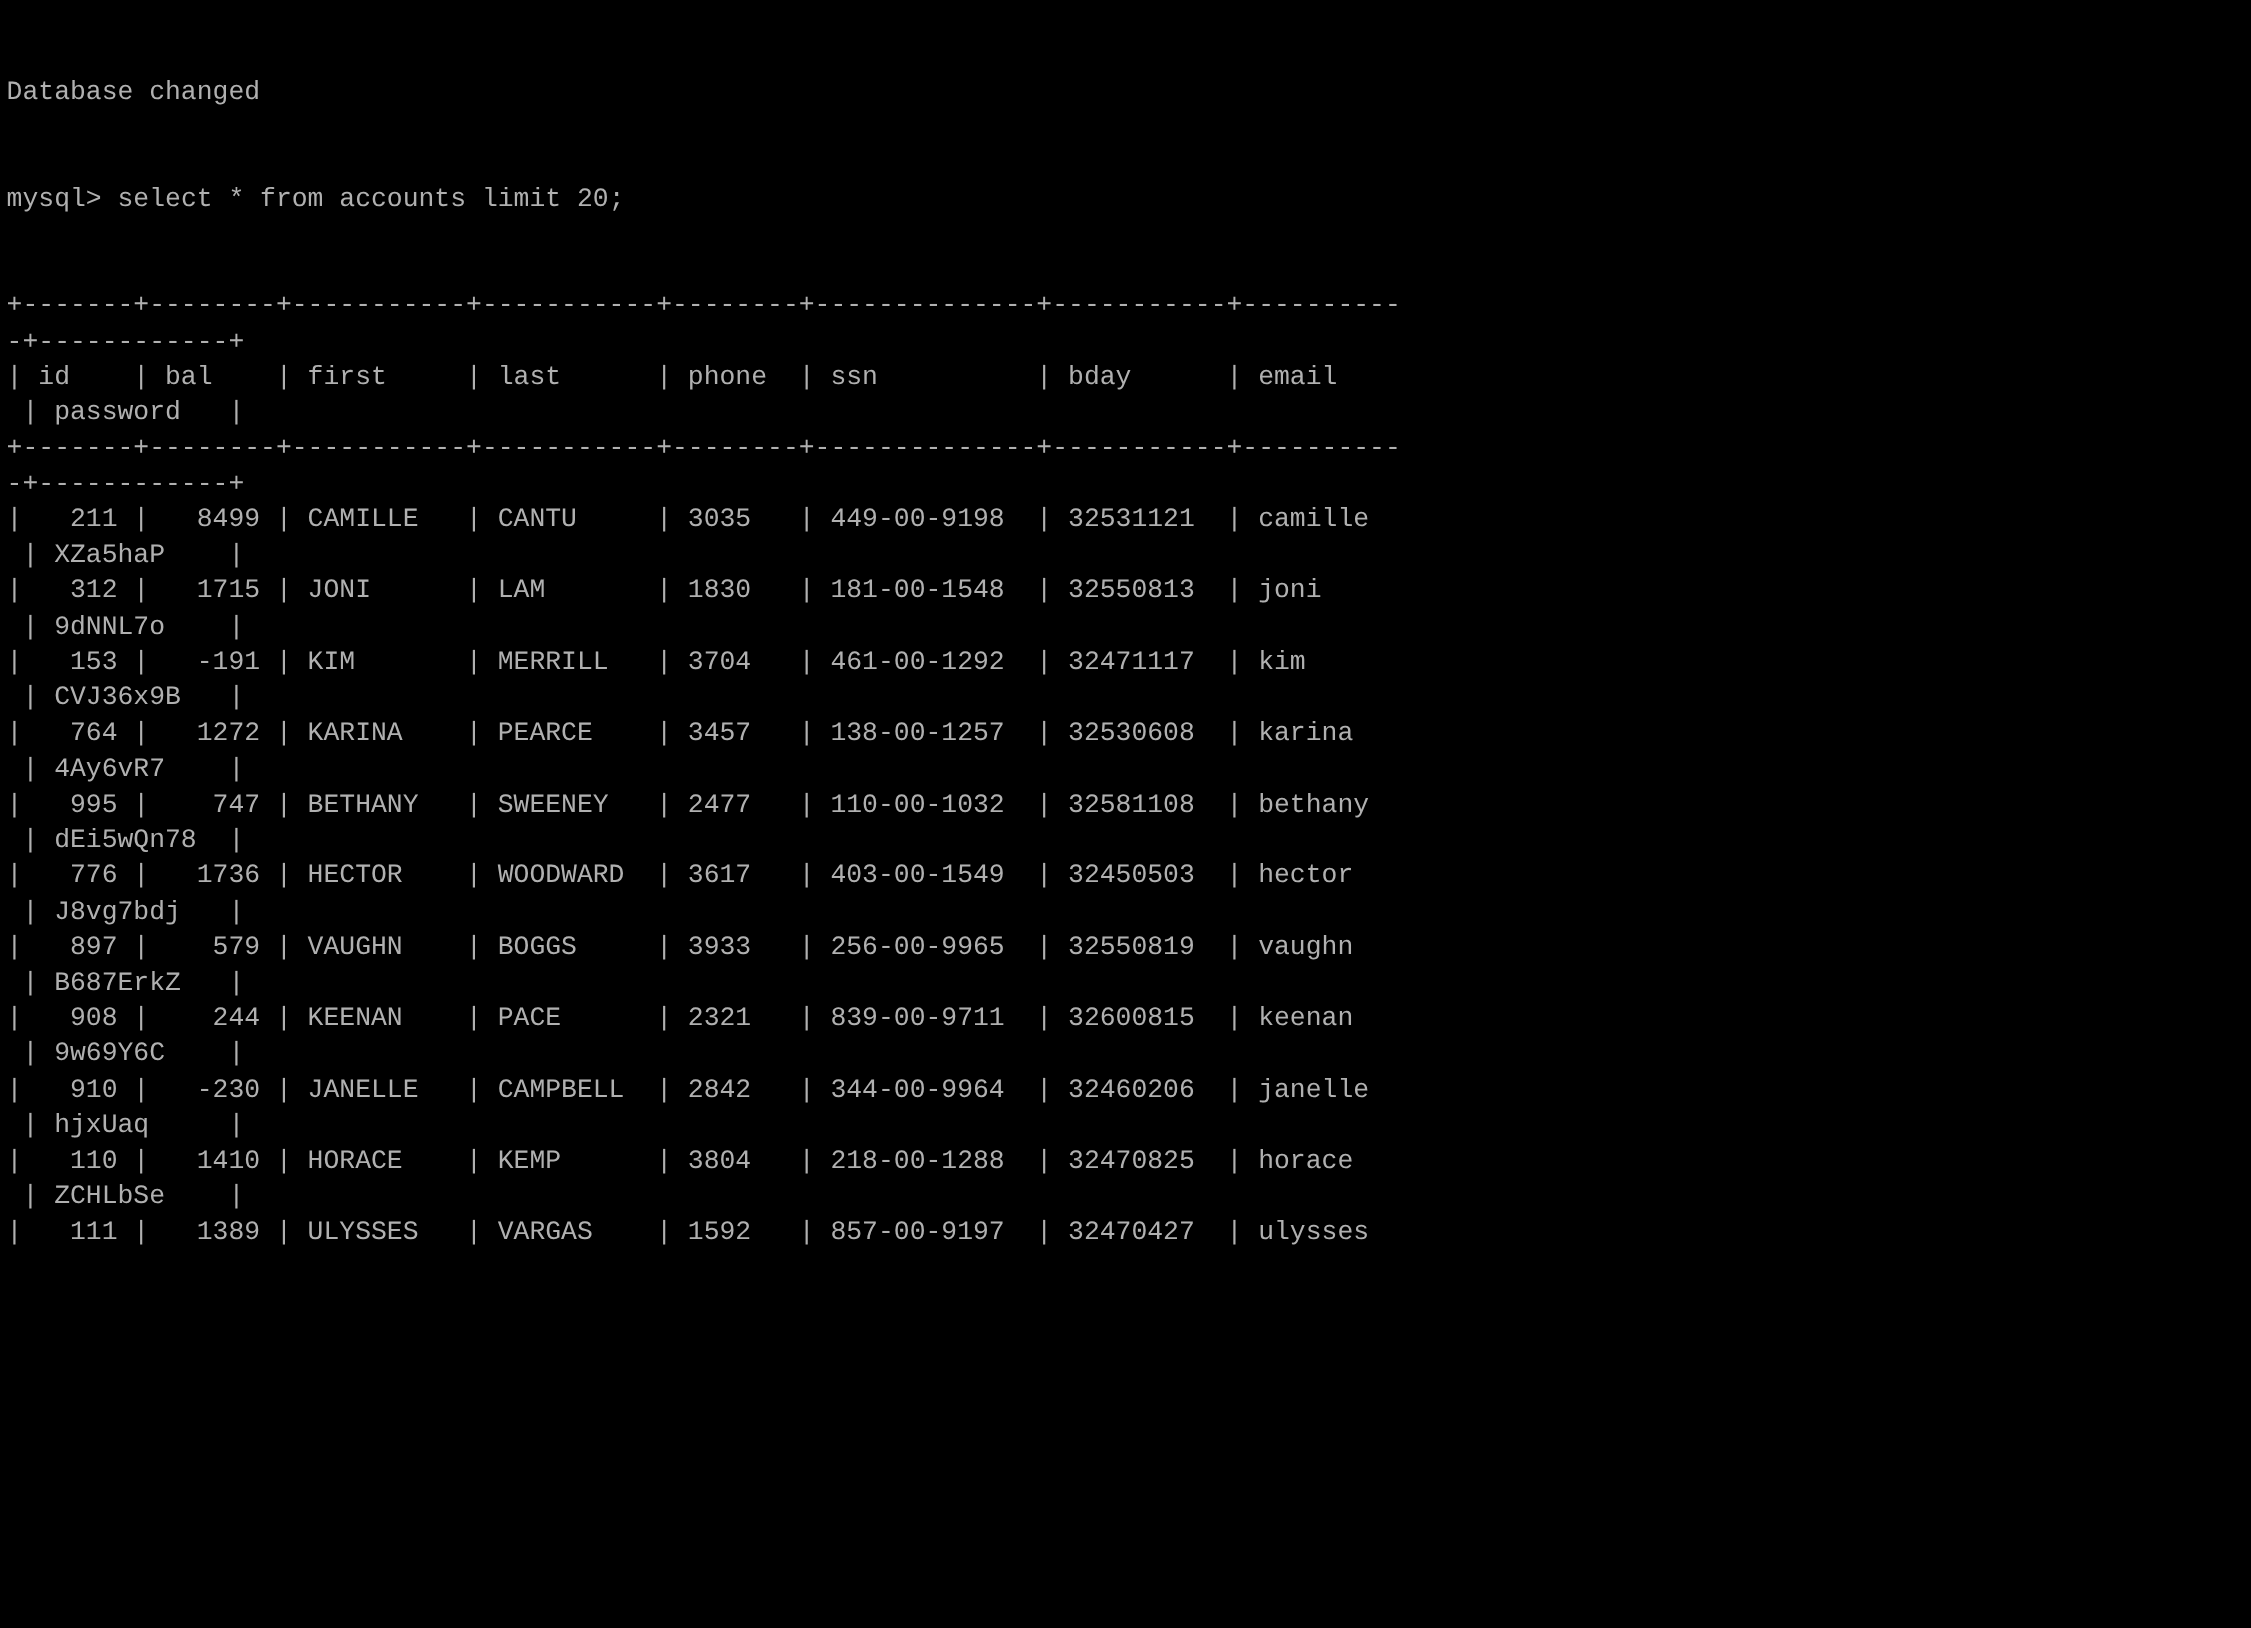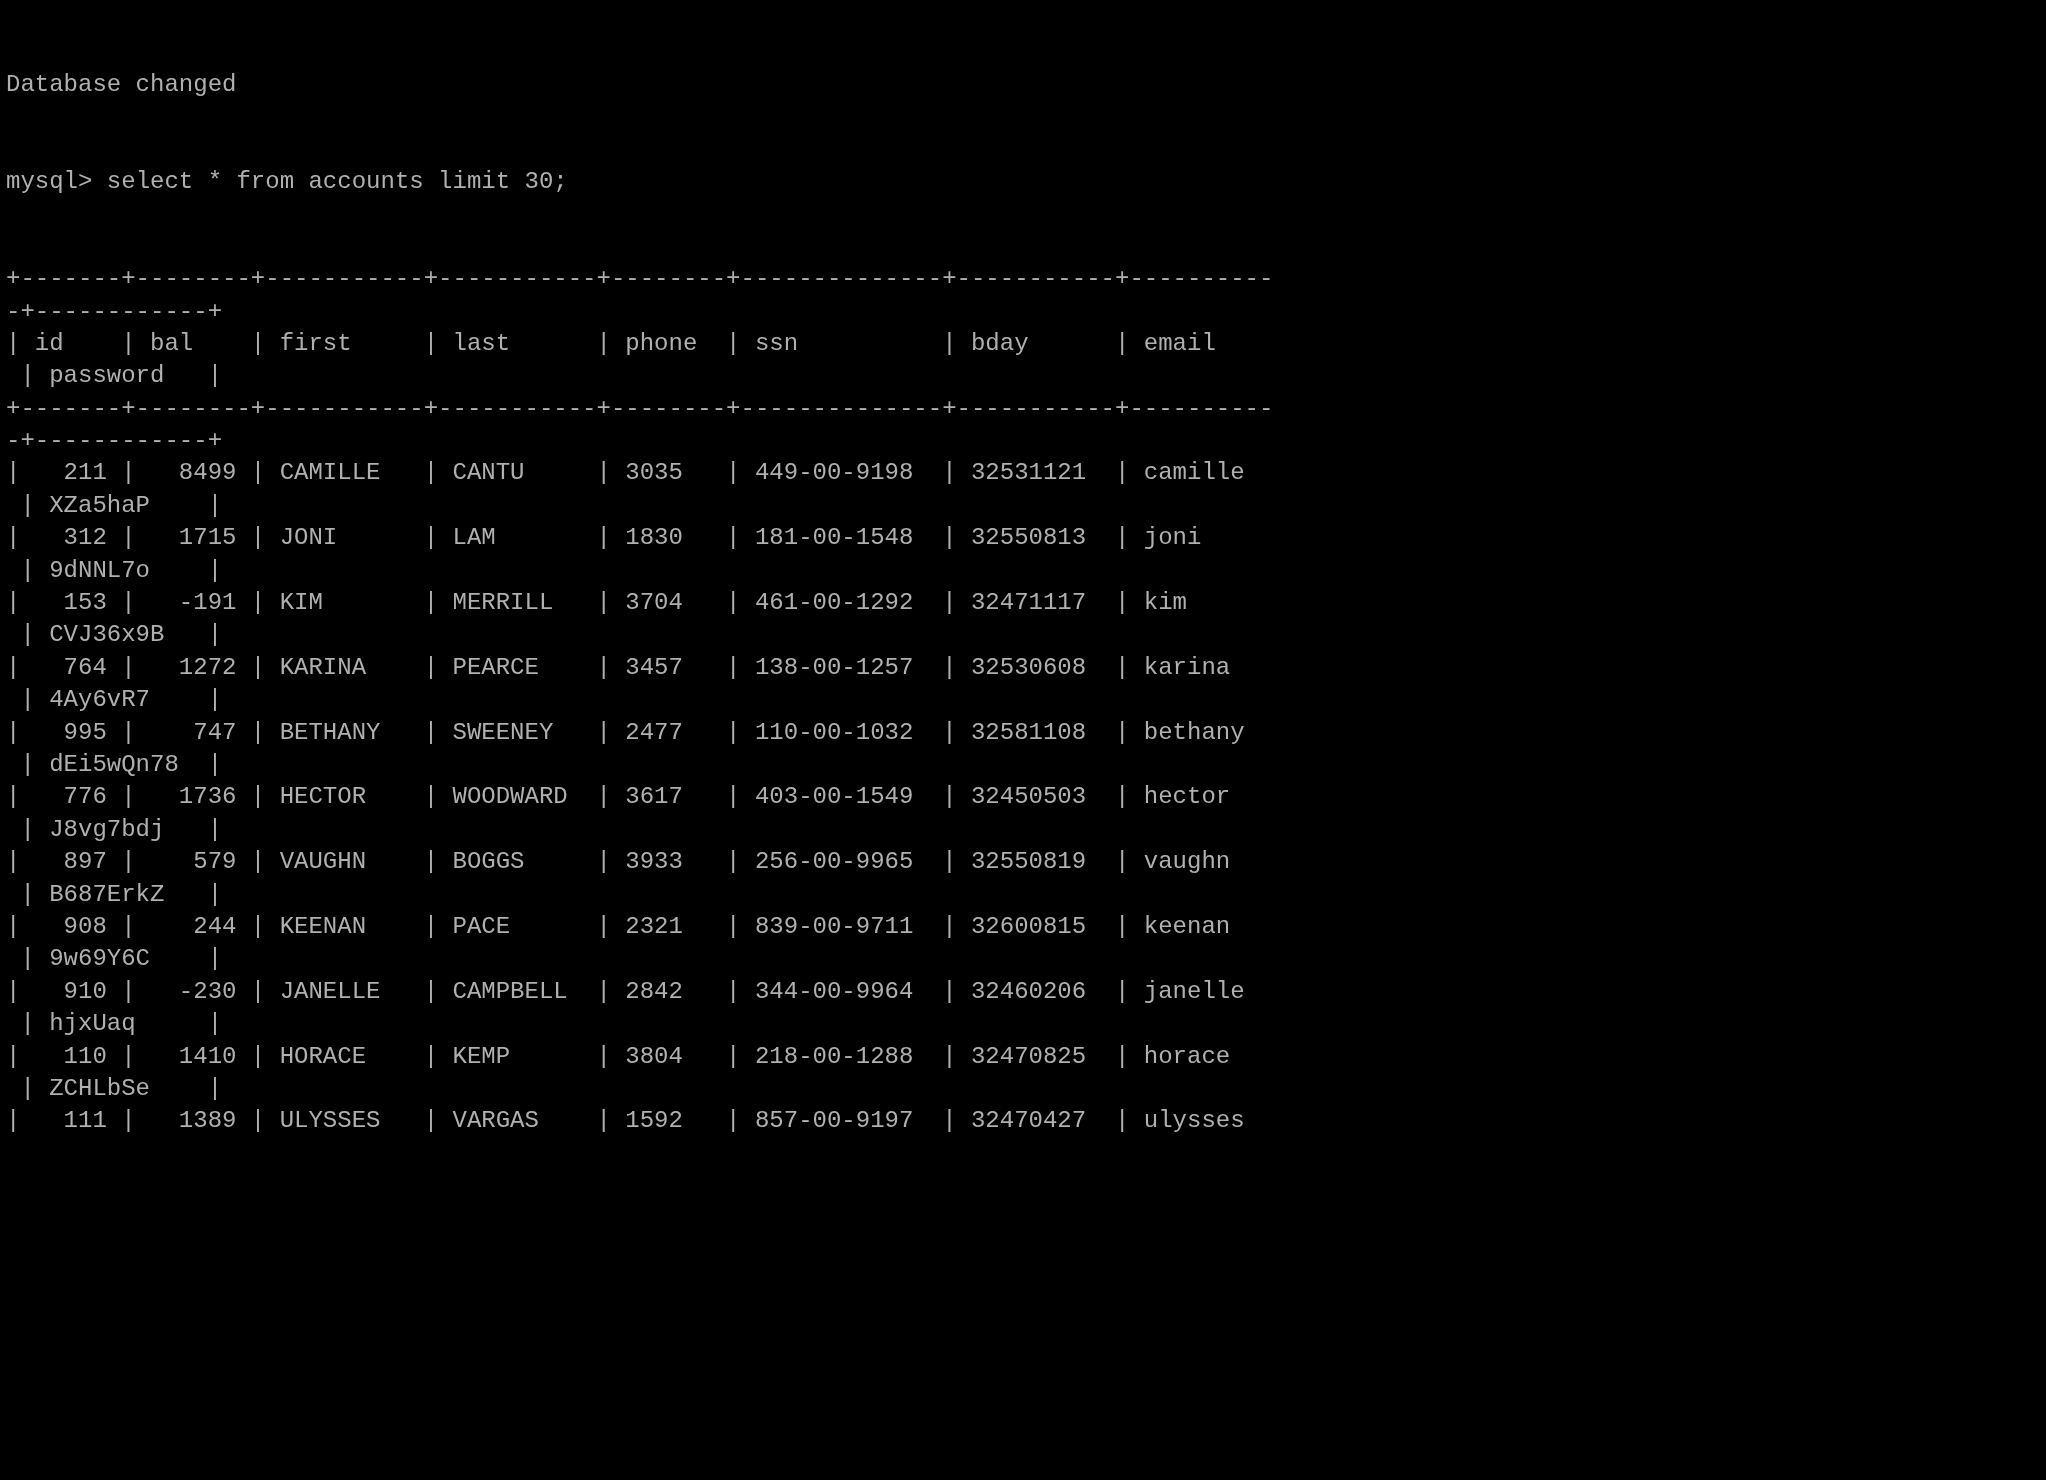--- a/index.html
+++ b/index.html
@@ -18,15 +18,15 @@
   }
   .row {
     white-space: pre;
   }
 </style>
 </head>
 <body>
 
 <div class="terminal">
   <div class="row">Database changed</div>
-  <div class="row"><span>mysql&gt;</span> <span>select * from accounts limit 30;</span></div>
+  <div class="row"><span>mysql&gt;</span> <span>select * from accounts limit 20;</span></div>
   <div id="table-area"><div class="row">+-------+--------+-----------+-----------+--------+--------------+-----------+----------</div><div class="row">-+------------+</div><div class="row">| id    | bal    | first     | last      | phone  | ssn          | bday      | email    </div><div class="row"> | password   |</div><div class="row">+-------+--------+-----------+-----------+--------+--------------+-----------+----------</div><div class="row">-+------------+</div><div class="row">|   211 |   8499 | CAMILLE   | CANTU     | 3035   | 449-00-9198  | 32531121  | camille  </div><div class="row"> | XZa5haP    |</div><div class="row">|   312 |   1715 | JONI      | LAM       | 1830   | 181-00-1548  | 32550813  | joni     </div><div class="row"> | 9dNNL7o    |</div><div class="row">|   153 |   -191 | KIM       | MERRILL   | 3704   | 461-00-1292  | 32471117  | kim      </div><div class="row"> | CVJ36x9B   |</div><div class="row">|   764 |   1272 | KARINA    | PEARCE    | 3457   | 138-00-1257  | 32530608  | karina   </div><div class="row"> | 4Ay6vR7    |</div><div class="row">|   995 |    747 | BETHANY   | SWEENEY   | 2477   | 110-00-1032  | 32581108  | bethany  </div><div class="row"> | dEi5wQn78  |</div><div class="row">|   776 |   1736 | HECTOR    | WOODWARD  | 3617   | 403-00-1549  | 32450503  | hector   </div><div class="row"> | J8vg7bdj   |</div><div class="row">|   897 |    579 | VAUGHN    | BOGGS     | 3933   | 256-00-9965  | 32550819  | vaughn   </div><div class="row"> | B687ErkZ   |</div><div class="row">|   908 |    244 | KEENAN    | PACE      | 2321   | 839-00-9711  | 32600815  | keenan   </div><div class="row"> | 9w69Y6C    |</div><div class="row">|   910 |   -230 | JANELLE   | CAMPBELL  | 2842   | 344-00-9964  | 32460206  | janelle  </div><div class="row"> | hjxUaq     |</div><div class="row">|   110 |   1410 | HORACE    | KEMP      | 3804   | 218-00-1288  | 32470825  | horace   </div><div class="row"> | ZCHLbSe    |</div><div class="row">|   111 |   1389 | ULYSSES   | VARGAS    | 1592   | 857-00-9197  | 32470427  | ulysses  </div></div>
 </div>
 
 </body></html>

